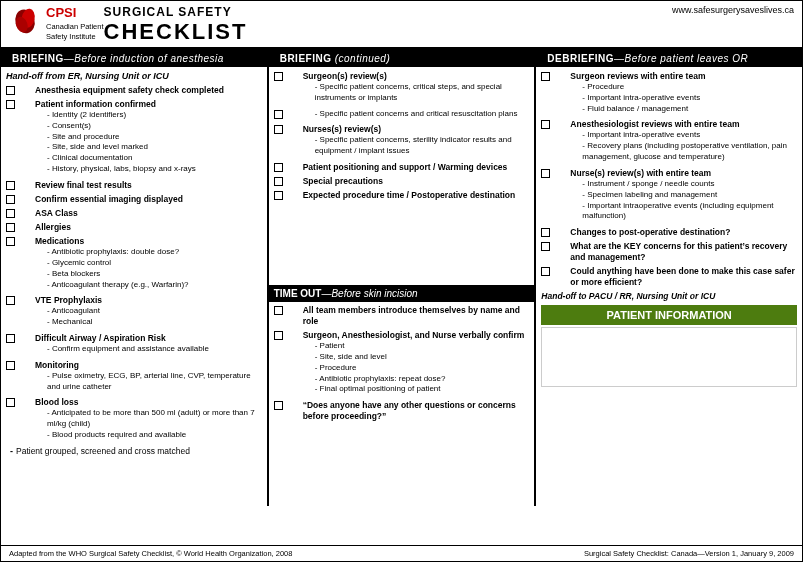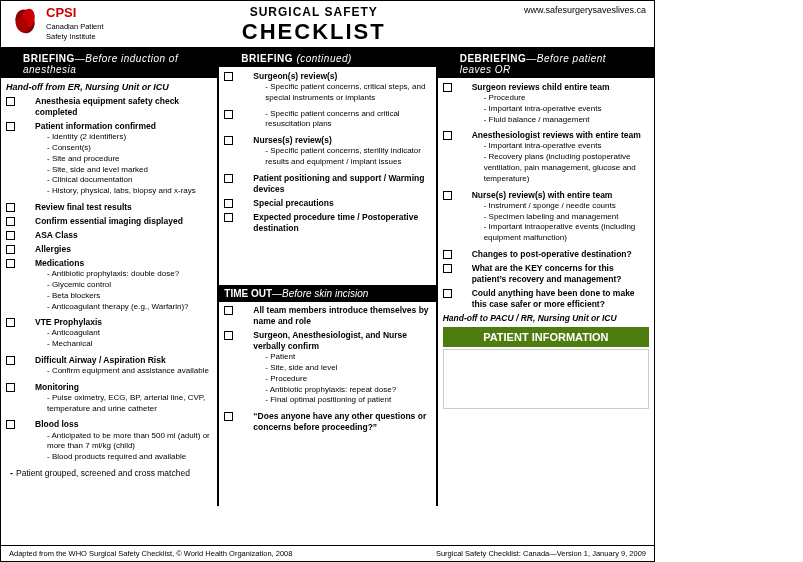--- a/index.html
+++ b/index.html
@@ -5,21 +5,21 @@
     * { box-sizing: border-box; margin: 0; padding: 0; }
     body {
       font-family: Arial, Helvetica, sans-serif;
       font-size: 9px;
       background: #fff;
       width: 803px;
       min-height: 562px;
       color: #000;
     }
     .page {
-      width: 655px;
+      width: 803px;
       min-height: 562px;
       border: 1px solid #000;
       display: flex;
       flex-direction: column;
     }
     .top-header {
       display: flex;
       justify-content: space-between;
       align-items: flex-start;
       padding: 4px 8px 2px 8px;
@@ -37,21 +37,21 @@
     .logo-text {
       font-size: 8px;
       line-height: 1.3;
     }
     .logo-text .cpsi {
       font-size: 14px;
       font-weight: bold;
       color: #c00;
     }
     .title-area {
-      text-align: center;
+      text-align: left;
       flex: 1;
     }
     .title-area .surgical {
       font-size: 12px;
       font-weight: bold;
       letter-spacing: 1px;
     }
     .title-area .checklist {
       font-size: 22px;
       font-weight: bold;
@@ -73,21 +73,21 @@
       flex-direction: column;
     }
     .col:last-child {
       border-right: none;
     }
     .col-header {
       background: #000;
       color: #fff;
       font-size: 10px;
       font-weight: bold;
-      padding: 3px 22px;
+      padding: 3px 11px;
       text-transform: uppercase;
       letter-spacing: 0.5px;
     }
     .col-header span.normal {
       font-weight: normal;
       font-style: italic;
       text-transform: none;
     }
     .col-content {
       padding: 4px 5px;
@@ -392,21 +392,21 @@
 
     <div class="col">
       <div class="col-header">
         <span>DEBRIEFING</span><span class="normal">—Before patient leaves OR</span>
       </div>
       <div class="col-content">
 
         <div class="checkbox-item">
           <span class="checkbox"></span>
           <div>
-            <div class="item-text">Surgeon reviews child entire team</div>
+            <div class="item-text">Surgeon reviews with entire team</div>
             <div class="sub-items">
               <div class="sub-item">Procedure</div>
               <div class="sub-item">Important intra-operative events</div>
               <div class="sub-item">Fluid balance / management</div>
             </div>
           </div>
         </div>
 
         <div class="checkbox-item">
           <span class="checkbox"></span>

